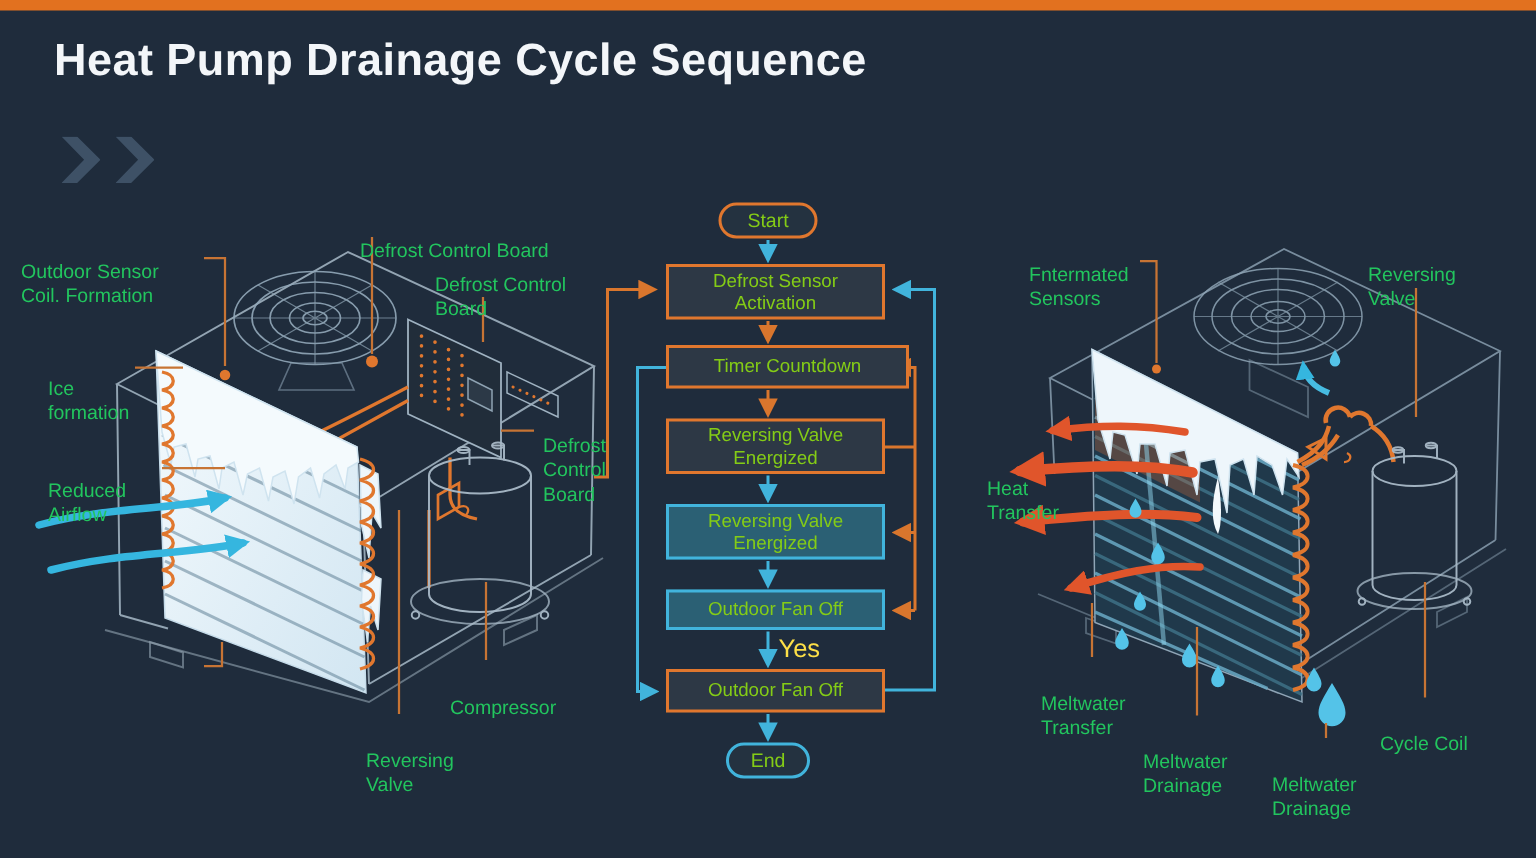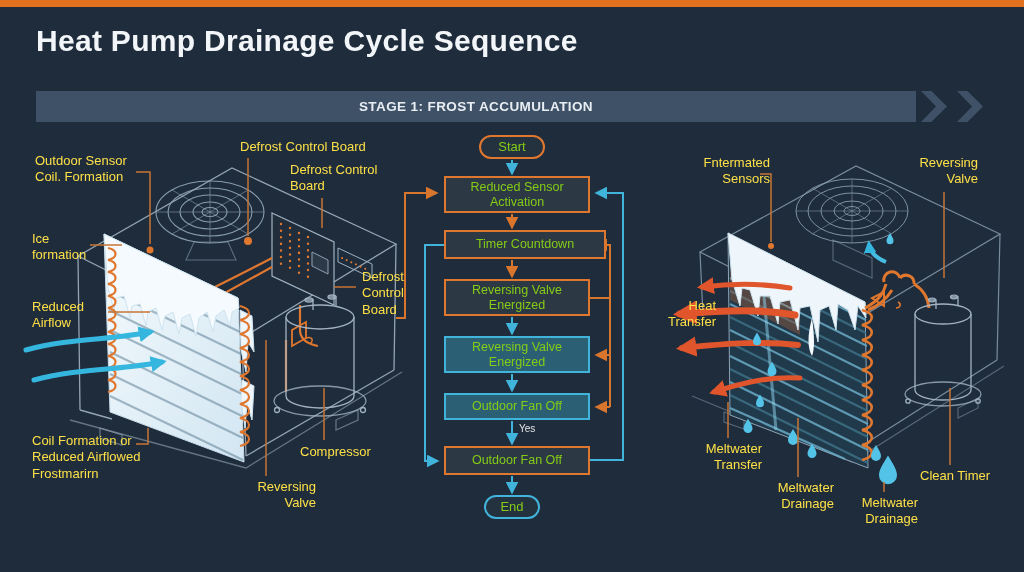--- a/index.html
+++ b/index.html
@@ -27,40 +27,39 @@
   .fc-node{
     position:absolute;box-sizing:border-box;z-index:3;
     display:flex;align-items:center;justify-content:center;text-align:center;
     color:#84cc16;font-size:12.5px;line-height:1.15;padding:2px 6px;
     background:#2d3845;border:2px solid #e0772e;
   }
   .fc-cyan{border-color:#41b4dc;}
   .fc-teal{background:#2b6074;}
   .fc-pill{border-radius:14px;background:#243240;font-size:13px;}
   .fc-yes{
-    position:absolute;z-index:3;color:#e5e5e5;font-size:10px;
+    position:absolute;z-index:3;color:#fde047;font-size:17px;
   }
   
   .lbl{
-    position:absolute;z-index:3;color:#fde047;font-size:13px;line-height:1.26;
-  }
-  .lbl.c{text-align:right;}
+    position:absolute;z-index:3;color:#22c55e;font-size:13px;line-height:1.26;margin-top:20px;
+  }
+  .lbl.c{text-align:left;}
   .lbl.nw{white-space:nowrap;}
 </style>
 </head>
 <body>
 
 <div class="canvas">
 
   <div class="topbar"></div>
 
   <div class="title">Heat Pump Drainage Cycle Sequence</div>
 
   <div class="stagebar">
-    <div class="stageseg">STAGE 1: FROST ACCUMULATION</div>
     <div class="chev"></div>
     <div class="chev"></div>
   </div>
 
   <svg class="lay" width="1024" height="572" viewBox="0 0 1024 572">
     <defs>
       <marker id="mO" viewBox="0 0 10 10" refX="8" refY="5" markerWidth="6.5" markerHeight="6.5" orient="auto-start-reverse">
         <path d="M0,0 L10,5 L0,10 z" fill="#d9762d"></path>
       </marker>
       <marker id="mC" viewBox="0 0 10 10" refX="8" refY="5" markerWidth="6.5" markerHeight="6.5" orient="auto-start-reverse">
@@ -275,47 +274,46 @@
         <path d="M728,438 V402"></path>
         <path d="M798,477 V418"></path>
         <path d="M884,492 V482"></path>
         <path d="M950,465 V388"></path>
       </g>
     </g>
   </svg>
 
   <div class="fc-node fc-pill" style="left:479px;top:135px;width:66px;height:24px;">Start</div>
 
-  <div class="fc-node" style="left:444px;top:176px;width:146px;height:37px;">Reduced Sensor Activation</div>
+  <div class="fc-node" style="left:444px;top:176px;width:146px;height:37px;">Defrost Sensor Activation</div>
 
   <div class="fc-node" style="left:444px;top:230px;width:162px;height:29px;">Timer Countdown</div>
 
   <div class="fc-node" style="left:444px;top:279px;width:146px;height:37px;">Reversing Valve Energized</div>
 
   <div class="fc-node fc-cyan fc-teal" style="left:444px;top:336px;width:146px;height:37px;">Reversing Valve Energized</div>
 
   <div class="fc-node fc-cyan fc-teal" style="left:444px;top:393px;width:146px;height:27px;">Outdoor Fan Off</div>
 
   <div class="fc-yes" style="left:519px;top:423px;">Yes</div>
 
   <div class="fc-node" style="left:444px;top:446px;width:146px;height:29px;">Outdoor Fan Off</div>
 
   <div class="fc-node fc-pill fc-cyan" style="left:484px;top:495px;width:56px;height:24px;">End</div>
 
-  <div class="lbl" style="left:35px;top:153px;width:112px;">Outdoor Sensor Coil. Formation</div>
+  <div class="lbl" style="left:14px;top:153px;width:112px;">Outdoor Sensor Coil. Formation</div>
   <div class="lbl nw" style="left:240px;top:139px;">Defrost Control Board</div>
   <div class="lbl" style="left:290px;top:162px;width:88px;">Defrost Control Board</div>
   <div class="lbl" style="left:362px;top:269px;width:52px;">Defrost Control Board</div>
   <div class="lbl" style="left:32px;top:231px;width:70px;">Ice formation</div>
   <div class="lbl" style="left:32px;top:299px;width:64px;">Reduced Airflow</div>
-  <div class="lbl" style="left:32px;top:433px;width:132px;">Coil Formation or Reduced Airflowed Frostmarirn</div>
   <div class="lbl nw" style="left:300px;top:444px;">Compressor</div>
   <div class="lbl c" style="left:244px;top:479px;width:72px;">Reversing Valve</div>
 
   <div class="lbl c" style="left:686px;top:155px;width:84px;">Fntermated Sensors</div>
   <div class="lbl c" style="left:912px;top:155px;width:66px;">Reversing Valve</div>
   <div class="lbl c" style="left:658px;top:298px;width:58px;">Heat Transfer</div>
   <div class="lbl c" style="left:694px;top:441px;width:68px;">Meltwater Transfer</div>
   <div class="lbl c" style="left:762px;top:480px;width:72px;">Meltwater Drainage</div>
   <div class="lbl c" style="left:848px;top:495px;width:70px;">Meltwater Drainage</div>
-  <div class="lbl nw" style="left:920px;top:468px;">Clean Timer</div>
+  <div class="lbl nw" style="left:920px;top:468px;">Cycle Coil</div>
 
 </div>
 
 </body></html>

